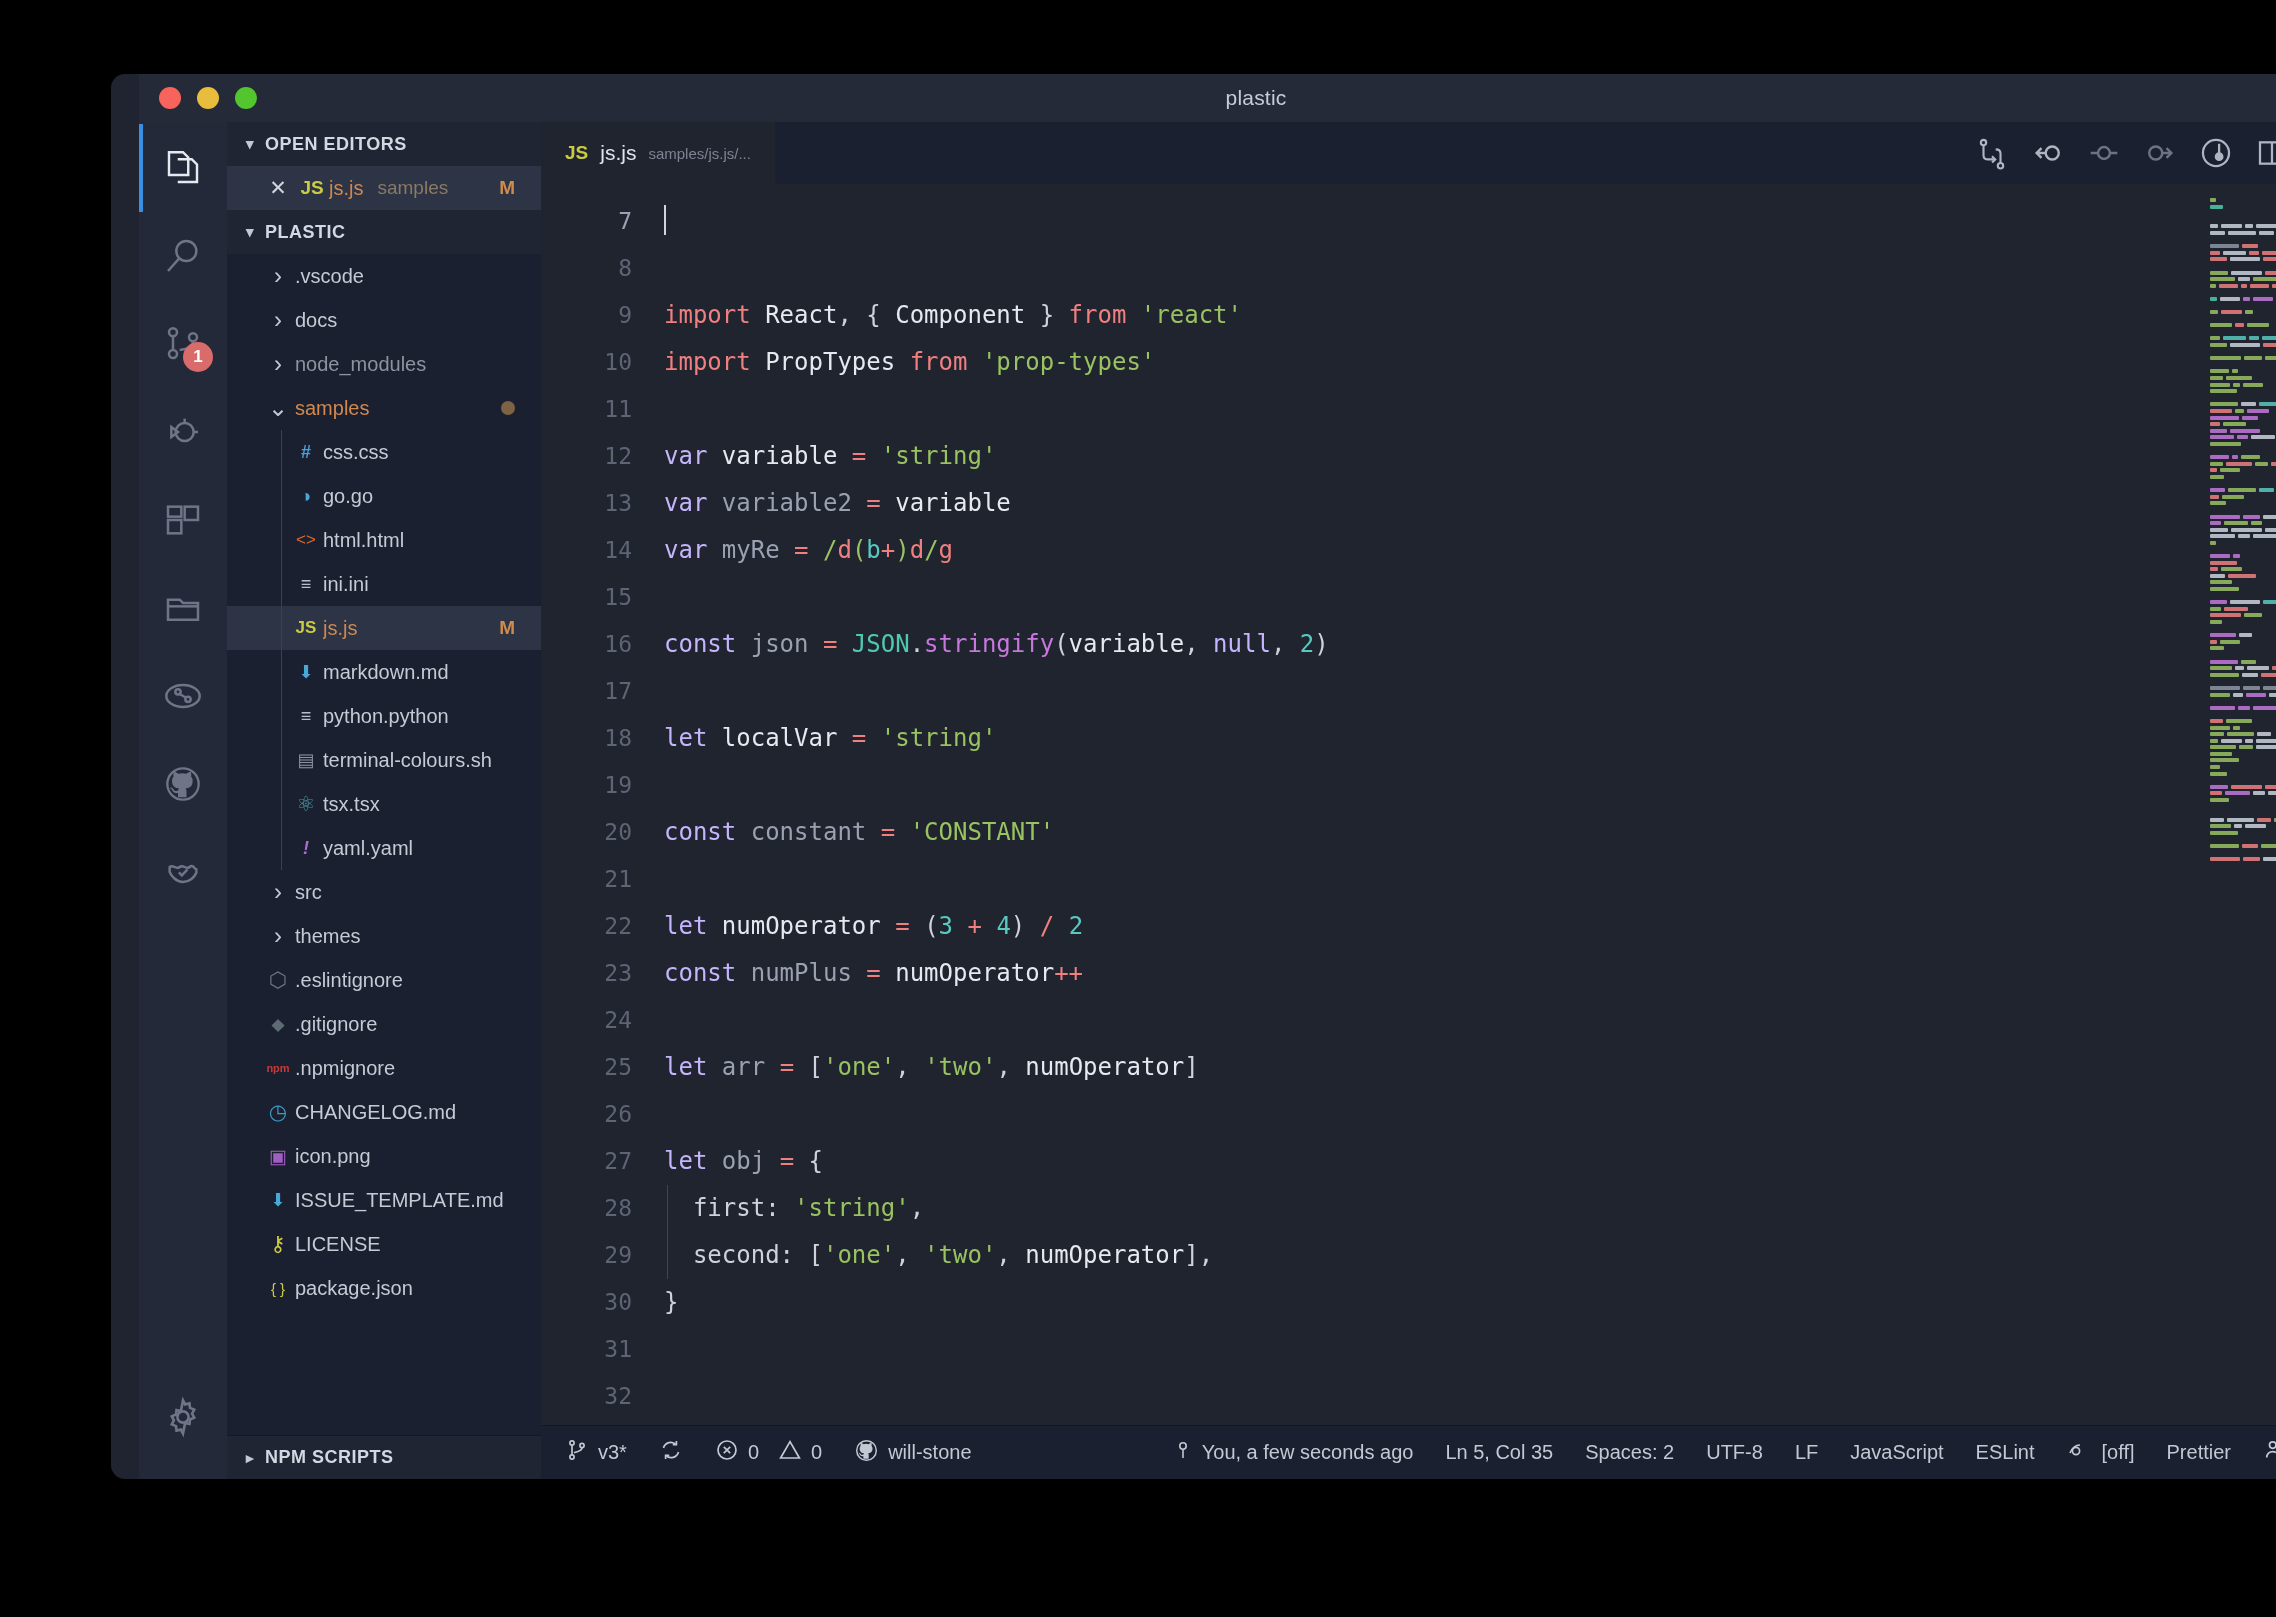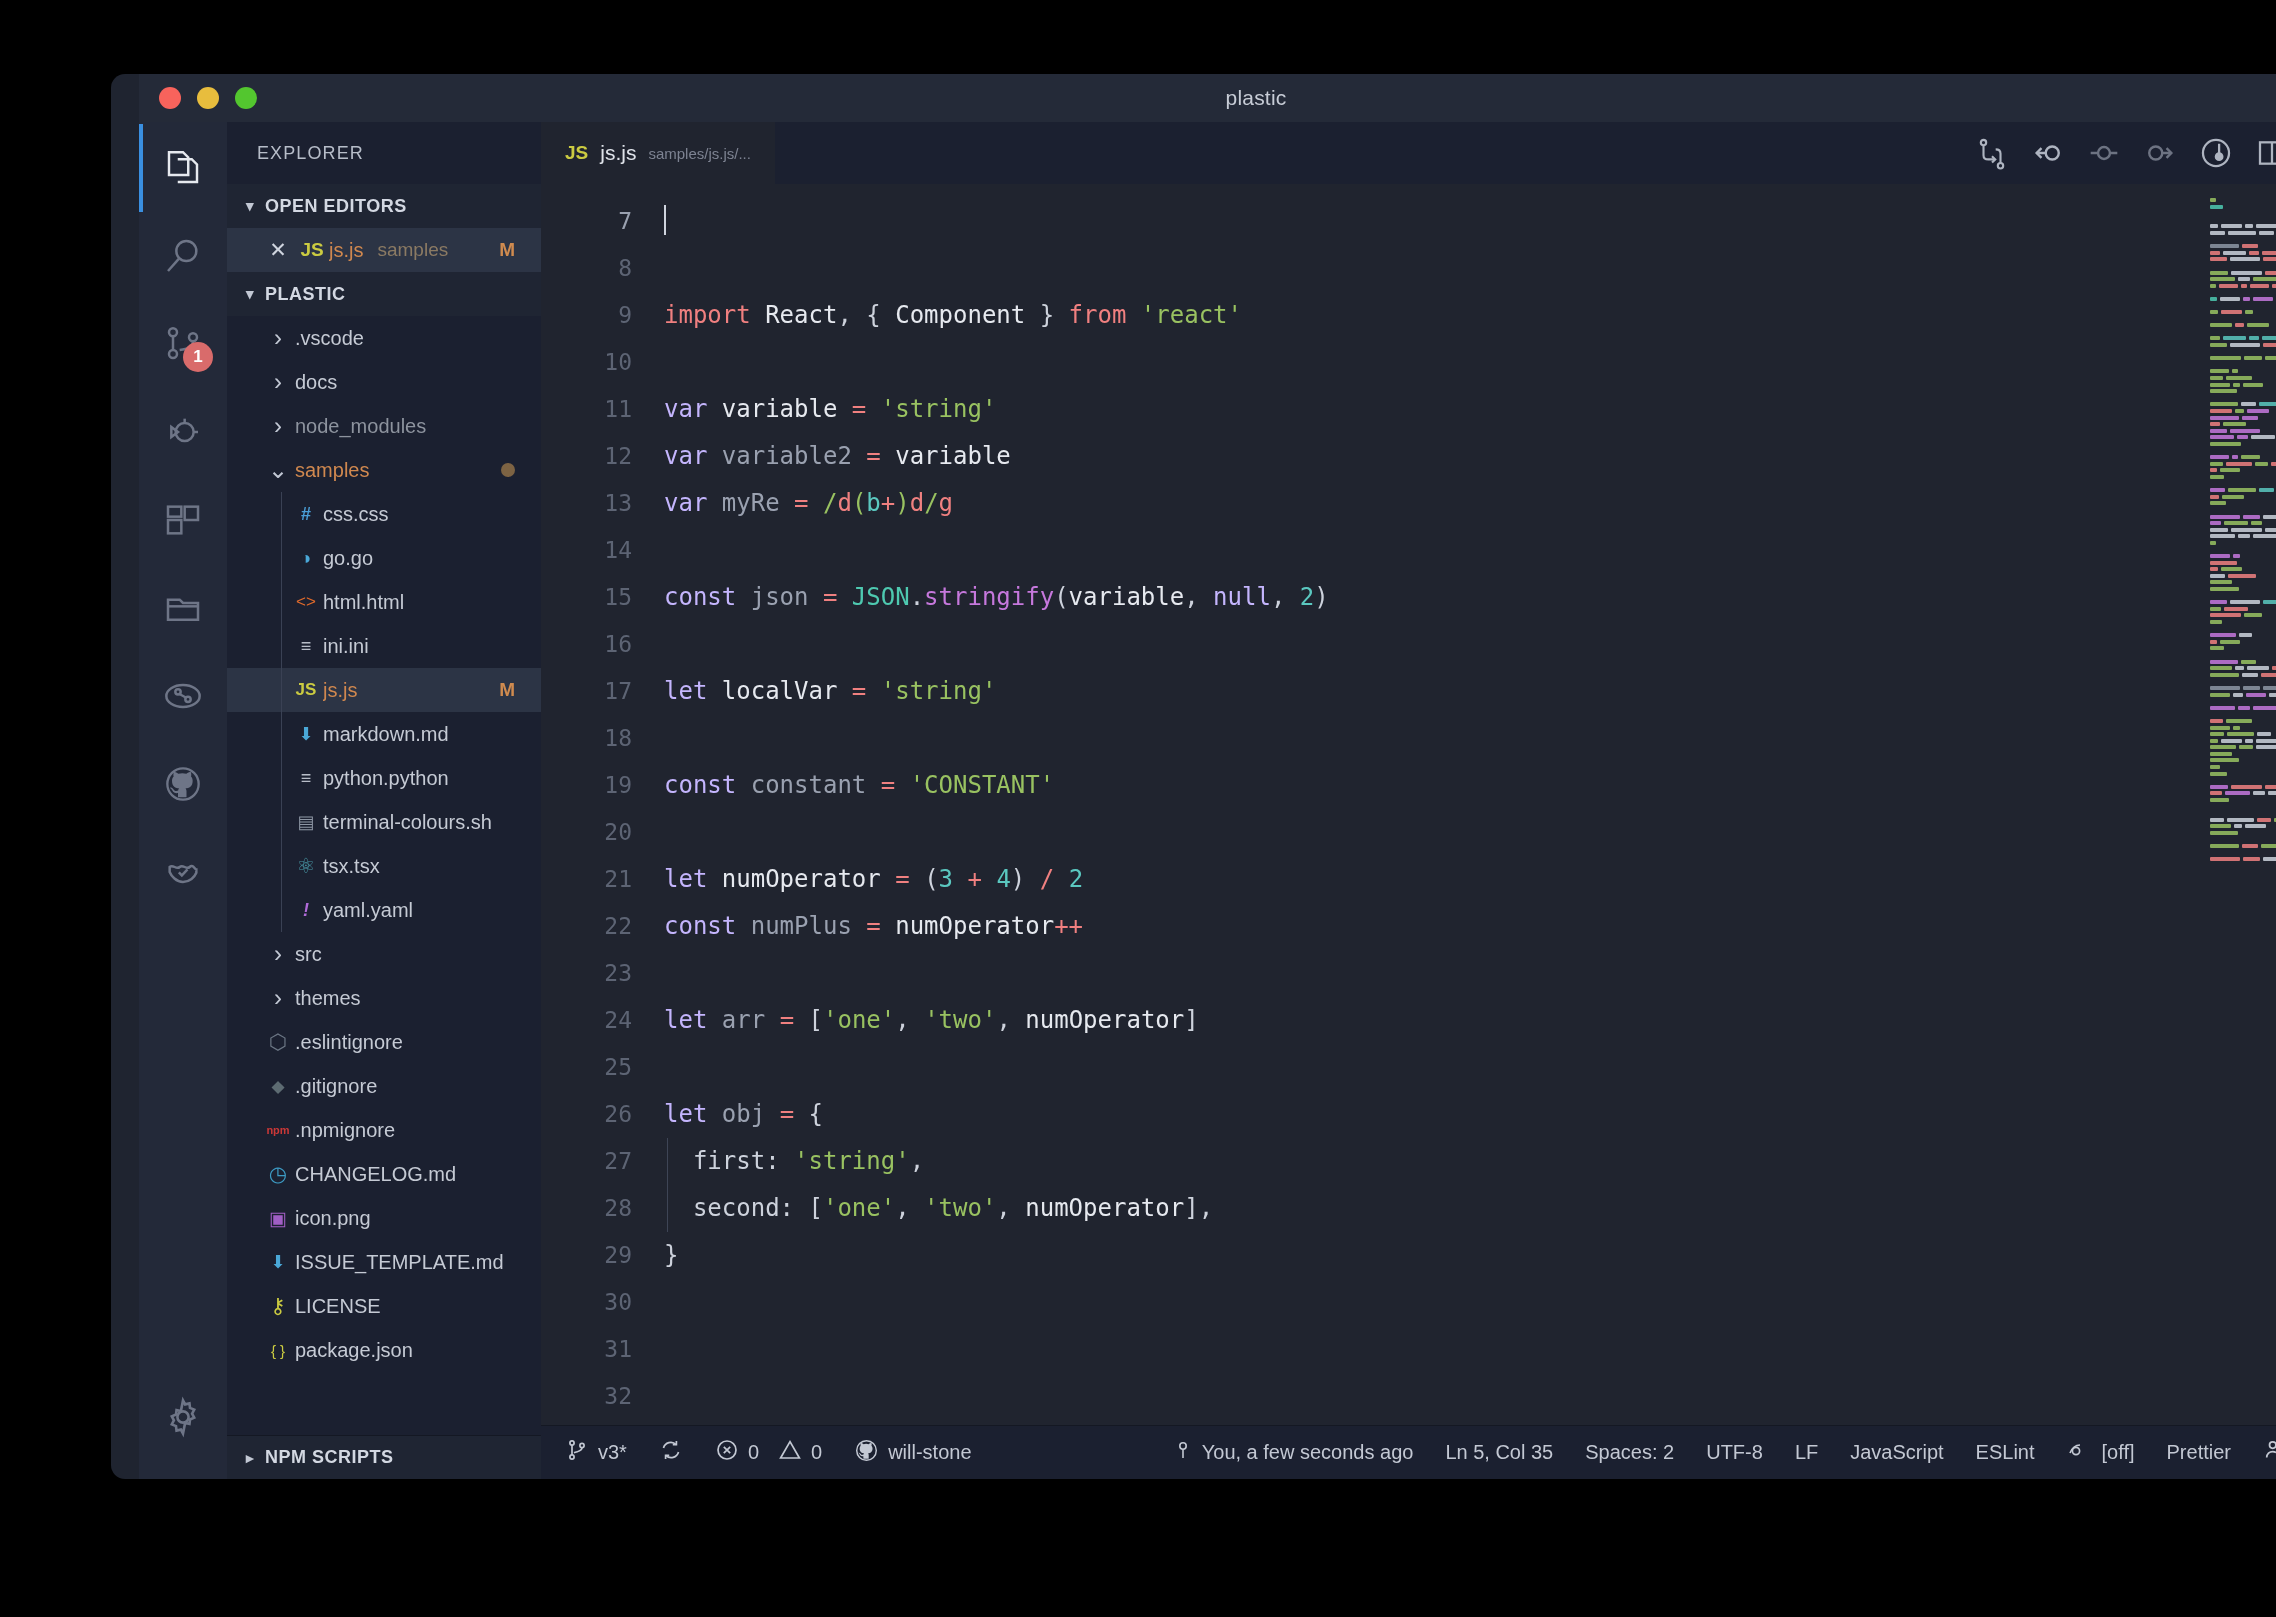--- a/index.html
+++ b/index.html
@@ -266,21 +266,20 @@
           <svg width="42" height="42" viewBox="0 0 24 24" fill="none" stroke="currentColor" stroke-width="1.5">
             <circle cx="12" cy="12" r="3.2"></circle>
             <path d="M12 2.5l1.2 2.3 2.5-.6.3 2.6 2.4 1-1.2 2.3 1.2 2.3-2.4 1-.3 2.6-2.5-.6L12 21.5l-1.2-2.3-2.5.6-.3-2.6-2.4-1 1.2-2.3L5.6 11.6l2.4-1 .3-2.6 2.5.6z"></path>
           </svg>
         </span>
       </div>
     </div>
 
     <div id="sidebar">
 
-      <div id="sb-title">EXPLORER</div>
 
       <div class="section-head">
         <span class="twisty">▾</span>
         <span>OPEN EDITORS</span>
       </div>
       <div class="row sel" style="padding-left:34px;">
         <span class="closex">✕</span>
         <span class="fic jsicon">JS</span>
         <span class="lbl" style="color:#d0884f;">js.js</span>
         <span class="sub">samples</span>
@@ -496,20 +495,21 @@
             <div class="ln">28</div>
             <div class="ln">29</div>
             <div class="ln">30</div>
             <div class="ln">31</div>
             <div class="ln">32</div>
           </div>
         <div id="code">
             <div class="cl"><span class="cursor"></span></div>
             <div class="cl"></div>
             <div class="cl"><span class="kw2">import</span><span class="pn"> </span><span class="vr">React</span><span class="pn">, { </span><span class="vr">Component</span><span class="pn"> } </span><span class="kw2">from</span><span class="pn"> </span><span class="str">'react'</span></div>
+            <div class="cl"><span class="kw2">import</span><span class="pn"> </span><span class="vr">PropTypes</span><span class="pn"> </span><span class="kw2">from</span><span class="pn"> </span><span class="str">'prop-types'</span></div>
             <div class="cl"></div>
             <div class="cl"><span class="kw">var</span><span class="pn"> </span><span class="vr">variable</span><span class="pn"> </span><span class="op">=</span><span class="pn"> </span><span class="str">'string'</span></div>
             <div class="cl"><span class="kw">var</span><span class="pn"> </span><span class="cst">variable2</span><span class="pn"> </span><span class="op">=</span><span class="pn"> </span><span class="vr">variable</span></div>
             <div class="cl"><span class="kw">var</span><span class="pn"> </span><span class="cst">myRe</span><span class="pn"> </span><span class="op">=</span><span class="pn"> </span><span class="str">/</span><span class="op">d</span><span class="str">(</span><span class="num">b</span><span class="op">+</span><span class="str">)</span><span class="op">d</span><span class="str">/</span><span class="op">g</span></div>
             <div class="cl"></div>
             <div class="cl"><span class="kw">const</span><span class="pn"> </span><span class="cst">json</span><span class="pn"> </span><span class="op">=</span><span class="pn"> </span><span class="cls">JSON</span><span class="pn">.</span><span class="fn">stringify</span><span class="pn">(</span><span class="vr">variable</span><span class="pn">, </span><span class="kw">null</span><span class="pn">, </span><span class="num">2</span><span class="pn">)</span></div>
             <div class="cl"></div>
             <div class="cl"><span class="kw">let</span><span class="pn"> </span><span class="vr">localVar</span><span class="pn"> </span><span class="op">=</span><span class="pn"> </span><span class="str">'string'</span></div>
             <div class="cl"></div>
             <div class="cl"><span class="kw">const</span><span class="pn"> </span><span class="cst">constant</span><span class="pn"> </span><span class="op">=</span><span class="pn"> </span><span class="str">'CONSTANT'</span></div>

